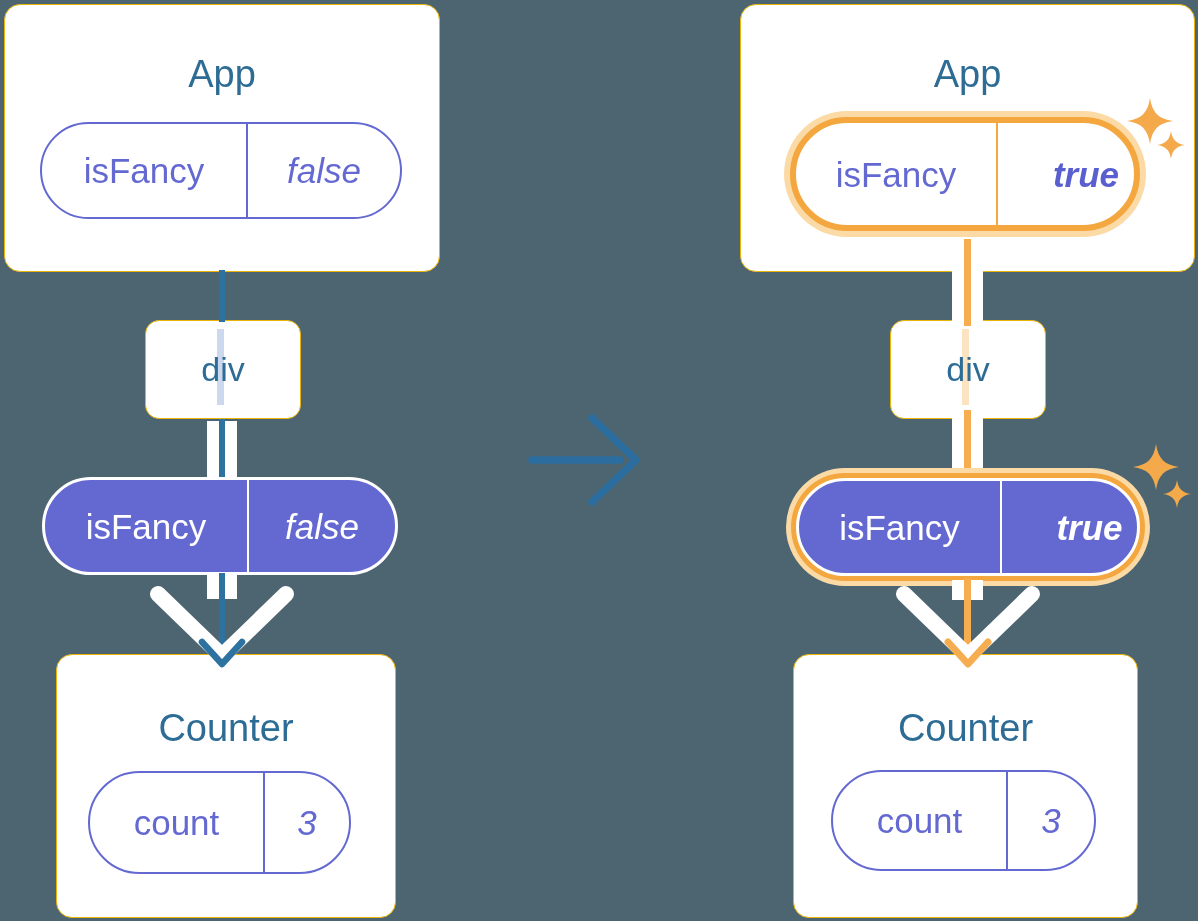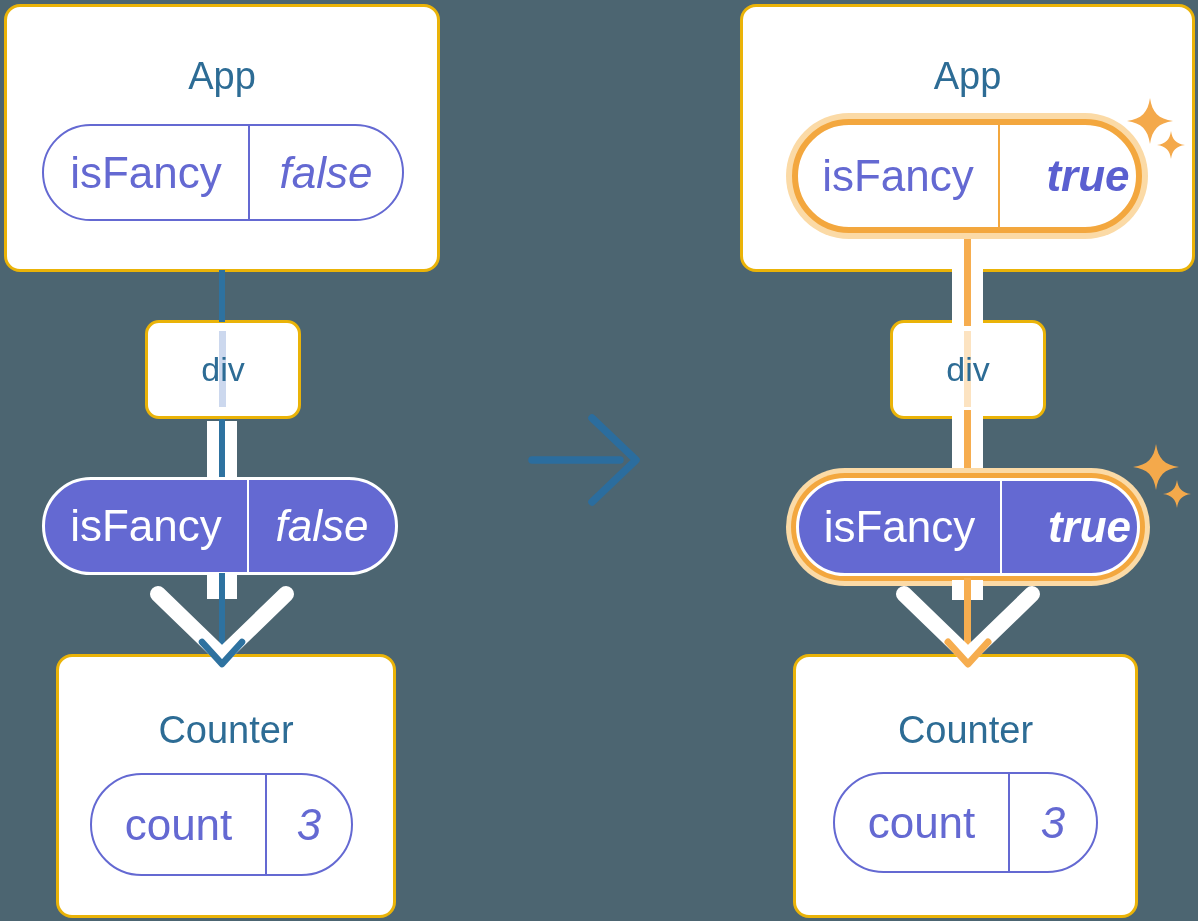--- a/index.html
+++ b/index.html
@@ -5,33 +5,33 @@
   html,body{margin:0;padding:0;background:#4c6571;}
   #canvas{
     position:relative;width:1198px;height:921px;overflow:hidden;
     background:#4c6571;
     font-family:"Liberation Sans", sans-serif;
     -webkit-font-smoothing:antialiased;
   }
   .abs{position:absolute;box-sizing:border-box;}
   .card{
     position:absolute;box-sizing:border-box;
-    background:#ffffff;border:3px solid #eab308;border-radius:16px;
+    background:#ffffff;border:1px solid #eab308;border-radius:16px;
   }
   .card-title{
     position:absolute;left:0;right:0;text-align:center;
     font-size:38px;line-height:46px;font-weight:500;color:#2d6c95;
   }
   .pill{
     position:absolute;box-sizing:border-box;display:flex;align-items:stretch;
     border-radius:999px;overflow:hidden;
   }
   .pill .seg{
     display:flex;align-items:center;justify-content:center;
-    font-size:44px;line-height:1;
+    font-size:35px;line-height:1;
   }
   .pill .seg.val{flex:1;font-style:italic;}
   
   .pill.outline{background:#fff;border:2px solid #6469d2;color:#6469d2;}
   .pill.outline .seg.val{border-left:2px solid #6469d2;}
   
   .pill.purple{background:#6469d2;border:3px solid #ffffff;color:#ffffff;}
   .pill.purple .seg.val{border-left:2px solid #ffffff;}
   
   .pill.hl-outline{

